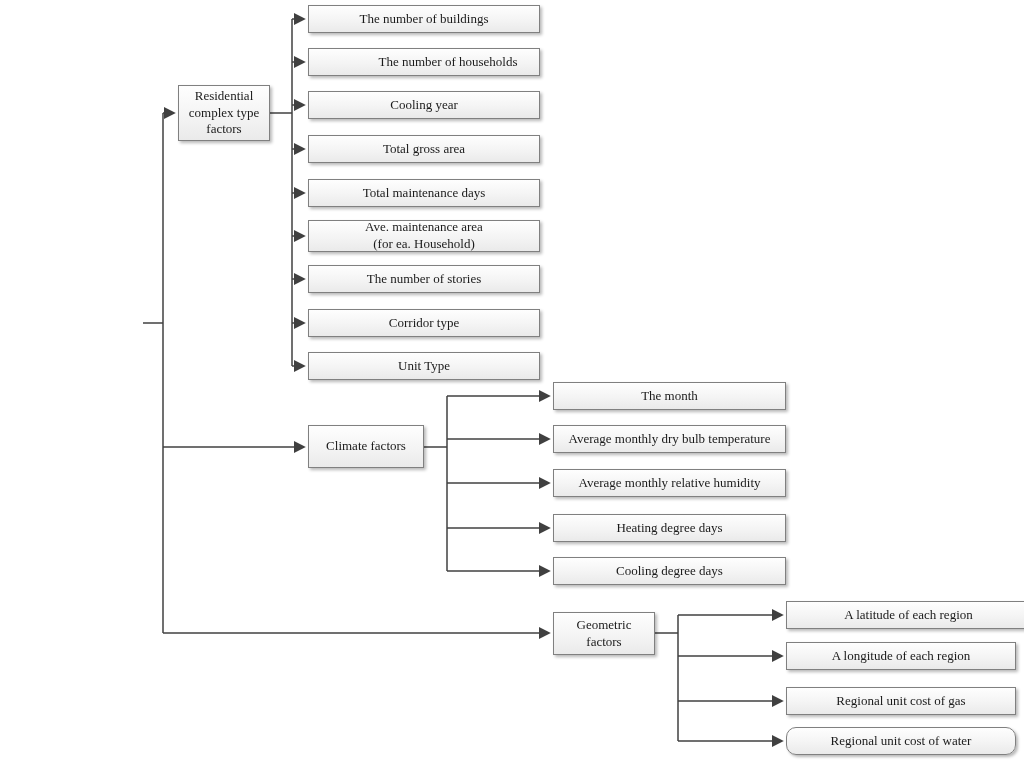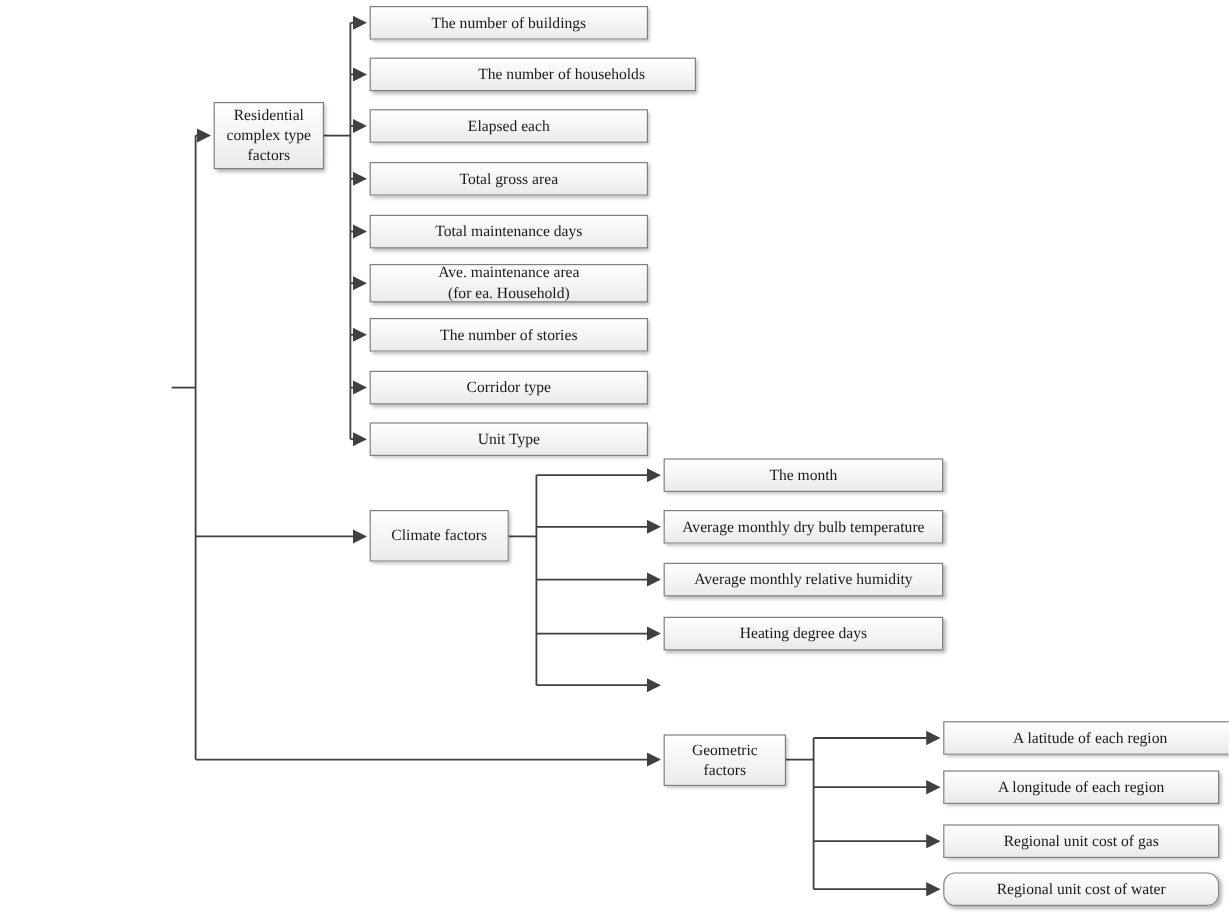--- a/index.html
+++ b/index.html
@@ -38,21 +38,21 @@
     white-space: pre-line;
   }
   
   .n-root      { left: 5px;   top: 235px; width: 138px; height: 177px; }
   
   .n-res       { left: 178px; top: 85px;  width: 92px;  height: 56px; }
   .n-climate   { left: 308px; top: 425px; width: 116px; height: 43px; }
   .n-geo       { left: 553px; top: 612px; width: 102px; height: 43px; }
   
   .n-r0 { left: 308px; top: 5px;   width: 232px; height: 28px; }
-  .n-r1 { left: 308px; top: 48px;  width: 272px; height: 28px; padding-left: 48px; }
+  .n-r1 { left: 308px; top: 48px;  width: 232px; height: 28px; padding-left: 48px; }
   .n-r2 { left: 308px; top: 91px;  width: 232px; height: 28px; }
   .n-r3 { left: 308px; top: 135px; width: 232px; height: 28px; }
   .n-r4 { left: 308px; top: 179px; width: 232px; height: 28px; }
   .n-r5 { left: 308px; top: 220px; width: 232px; height: 32px; }
   .n-r6 { left: 308px; top: 265px; width: 232px; height: 28px; }
   .n-r7 { left: 308px; top: 309px; width: 232px; height: 28px; }
   .n-r8 { left: 308px; top: 352px; width: 232px; height: 28px; }
   
   .n-c0 { left: 553px; top: 382px; width: 233px; height: 28px; }
   .n-c1 { left: 553px; top: 425px; width: 233px; height: 28px; }
@@ -117,32 +117,33 @@
 
   <div class="node n-res">Residential
 complex type
 factors</div>
   <div class="node n-climate">Climate factors</div>
   <div class="node n-geo">Geometric
 factors</div>
 
   <div class="node n-r0">The number of buildings</div>
   <div class="node n-r1">The number of households</div>
-  <div class="node n-r2">Elapsed each</div>
+  <div class="node n-r2">Cooling year</div>
   <div class="node n-r3">Total gross area</div>
   <div class="node n-r4">Total maintenance days</div>
   <div class="node n-r5">Ave. maintenance area
 (for ea. Household)</div>
   <div class="node n-r6">The number of stories</div>
   <div class="node n-r7">Corridor type</div>
   <div class="node n-r8">Unit Type</div>
 
   <div class="node n-c0">The month</div>
   <div class="node n-c1">Average monthly dry bulb temperature</div>
   <div class="node n-c3">Heating degree days</div>
   <div class="node n-c2">Average monthly relative humidity</div>
+  <div class="node n-c4">Cooling degree days</div>
 
   <div class="node n-g0">A latitude of each region</div>
   <div class="node n-g1">A longitude of each region</div>
   <div class="node n-g2">Regional unit cost of gas</div>
   <div class="node n-g3">Regional unit cost of water</div>
 
 </div>
 
 </body></html>

